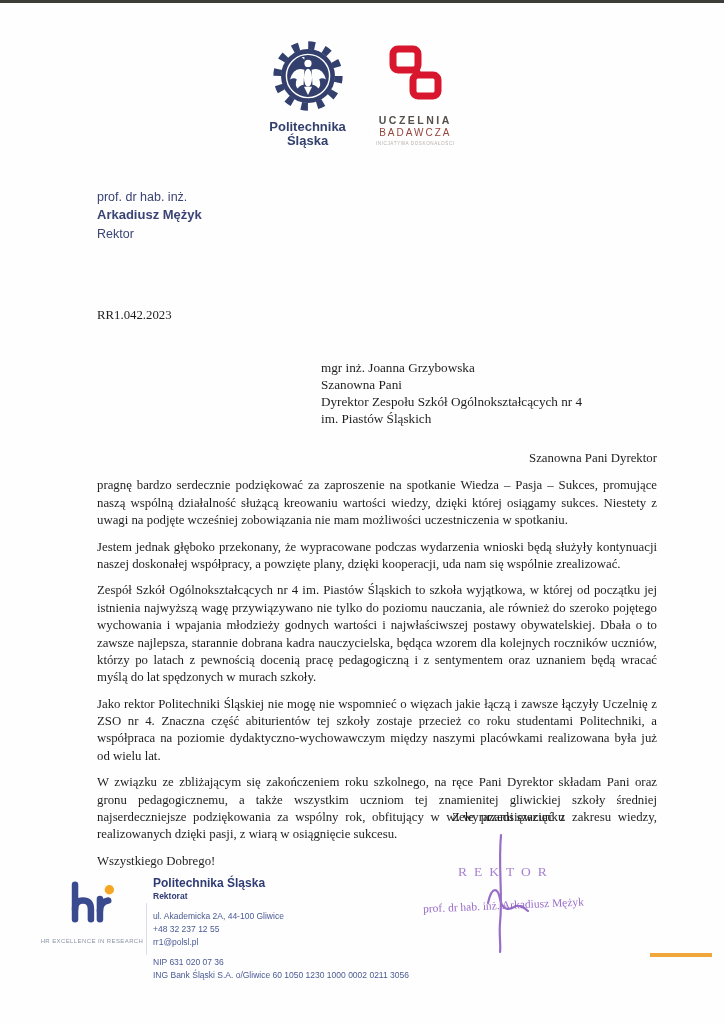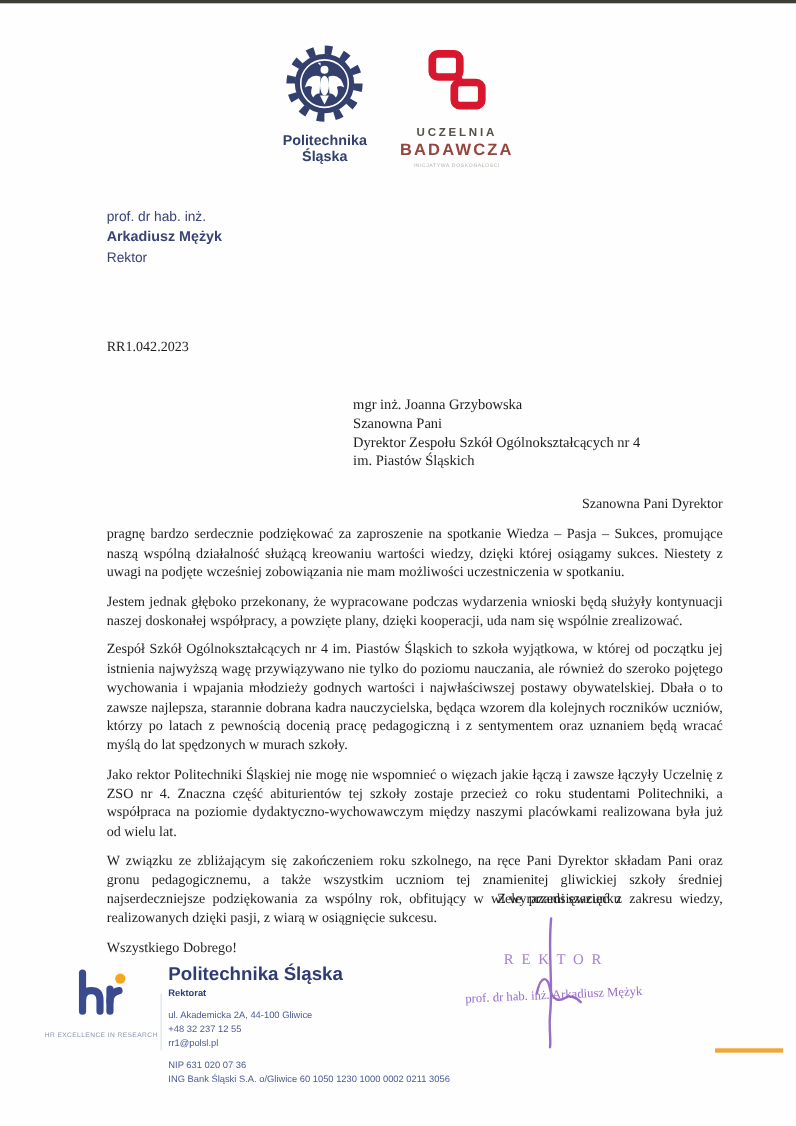--- a/index.html
+++ b/index.html
@@ -10,21 +10,21 @@
   }
   .scan-top-line{position:absolute;left:0;top:0;width:724px;height:3px;background:#3e3e38;}
 
   
   .header-logos{position:absolute;left:0;top:40px;width:724px;display:flex;justify-content:center;align-items:flex-start;gap:30px;}
   .logo-block{display:flex;flex-direction:column;align-items:center;font-family:"Liberation Sans",sans-serif;}
   .logo-polsl-text{margin-top:4px;text-align:center;color:#33406e;font-weight:bold;font-size:13px;line-height:1.1;}
   .logo-ub{padding-top:4px;}
   .logo-ub-text{margin-top:6px;text-align:center;line-height:1.25;}
   .ub-line1{font-size:10.5px;font-weight:bold;letter-spacing:2.5px;color:#55504a;}
-  .ub-line2{font-size:15px;font-weight:bold;letter-spacing:2px;color:#94453c;}
+  .ub-line2{font-size:10px;font-weight:normal;letter-spacing:2px;color:#94453c;}
   .ub-line3{font-size:4.6px;letter-spacing:0.6px;color:#b7b1ab;margin-top:1px;}
 
   
   .sender{position:absolute;left:97px;top:188px;font-family:"Liberation Sans",sans-serif;color:#3a4373;font-size:12.5px;line-height:1.45;}
   .sender .sender-name{font-weight:bold;font-size:13px;}
 
   .dateline{position:absolute;left:430px;top:279px;width:227px;text-align:right;font-size:12.8px;}
   .reference{position:absolute;left:97px;top:308px;font-size:12.8px;}
 
   .recipient{position:absolute;left:321px;top:360px;font-size:13.2px;line-height:1.28;}
@@ -39,21 +39,21 @@
   
   .stamp-rektor{position:absolute;left:458px;top:864px;font-size:13.5px;letter-spacing:7px;color:rgba(152,106,200,0.85);}
   .stamp-name{position:absolute;left:423px;top:899px;font-size:11.5px;color:rgba(148,100,198,0.95);transform:rotate(-2.5deg);white-space:nowrap;}
   .signature-svg{position:absolute;left:448px;top:833px;}
 
   
   .hr-block{position:absolute;left:40px;top:878px;width:104px;display:flex;flex-direction:column;align-items:center;font-family:"Liberation Sans",sans-serif;}
   .hr-caption{margin-top:8px;font-size:6px;letter-spacing:0.4px;color:#8a93a8;white-space:nowrap;}
   .footer-divider{position:absolute;left:146px;top:903px;width:1px;height:52px;background:#dadfe9;}
   .footer-info{position:absolute;left:153px;top:876px;width:430px;font-family:"Liberation Sans",sans-serif;color:#4a5a94;font-size:8.5px;line-height:1.5;}
-  .footer-org{font-size:17px;font-weight:bold;color:#2f3b73;line-height:1.2;}
+  .footer-org{font-size:12px;font-weight:bold;color:#2f3b73;line-height:1.2;}
   .footer-unit{font-size:8.5px;font-weight:bold;color:#2f3b73;margin-bottom:7px;}
   .footer-gap{height:8px;}
   .orange-line{position:absolute;left:650px;top:953px;width:62px;height:3.5px;background:#efa63a;}
 </style>
 </head>
 <body>
 
 <div class="page">
 
   <div class="scan-top-line"></div>

